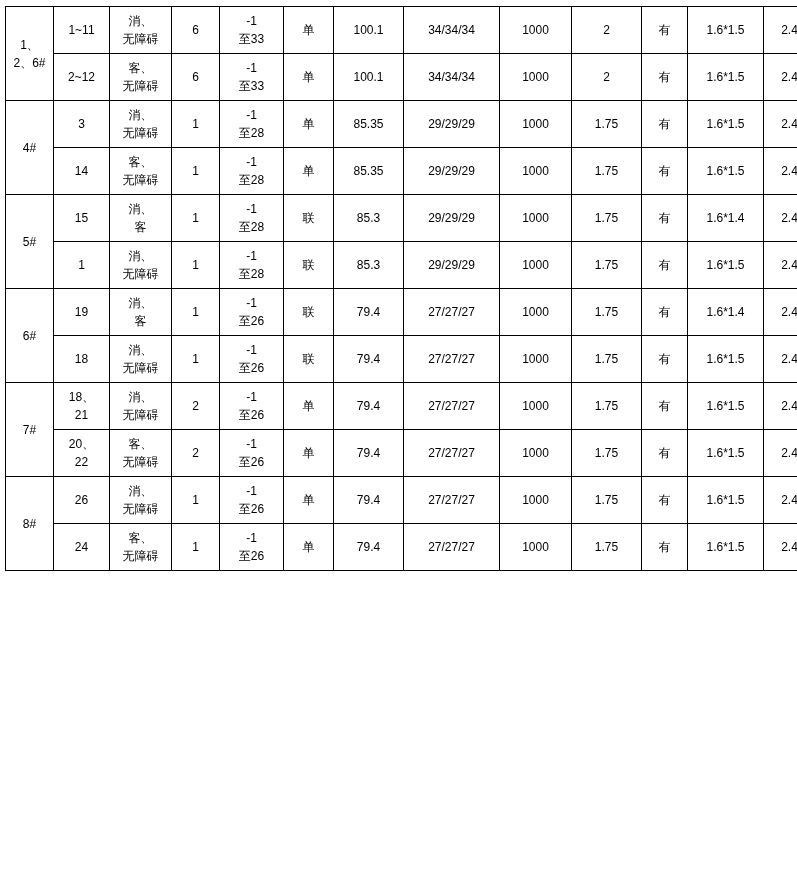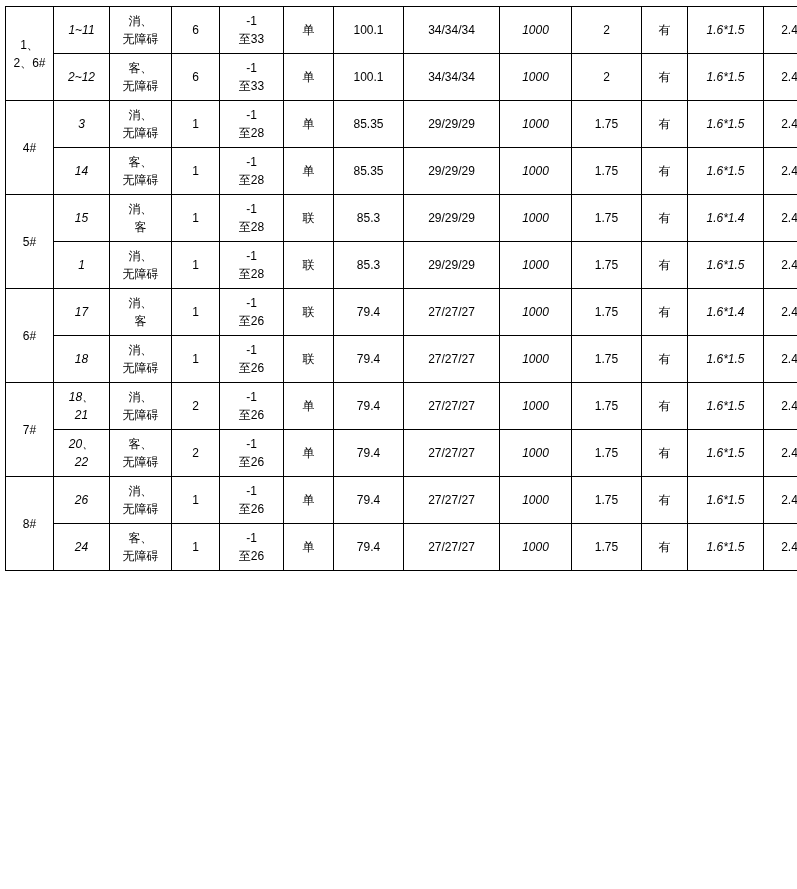--- a/index.html
+++ b/index.html
@@ -37,21 +37,20 @@
     box-sizing: border-box;
     word-break: break-all;
   }
   td.c-group {
     width: 48px;
   }
   td.c-no {
     width: 56px;
     text-align: right;
     padding-right: 6px;
-    font-style: italic;
   }
   td.c-use {
     width: 62px;
   }
   td.c-count {
     width: 48px;
   }
   td.c-floor {
     width: 64px;
     text-align: right;
@@ -61,31 +60,29 @@
     width: 50px;
   }
   td.c-height {
     width: 70px;
   }
   td.c-stops {
     width: 96px;
   }
   td.c-load {
     width: 72px;
-    font-style: italic;
   }
   td.c-speed {
     width: 70px;
   }
   td.c-machine {
     width: 46px;
   }
   td.c-size {
     width: 76px;
-    font-style: italic;
   }
   td.c-door {
     width: 52px;
     text-align: right;
     padding-right: 8px;
   }
   .two-line {
     display: block;
   }
   .two-line span {
@@ -256,21 +253,21 @@
         <td class="c-stops">29/29/29</td>
         <td class="c-load">1000</td>
         <td class="c-speed">1.75</td>
         <td class="c-machine">有</td>
         <td class="c-size">1.6*1.5</td>
         <td class="c-door">2.4</td>
       </tr>
 
       <tr>
         <td class="c-group lbl-right" rowspan="2">6#</td>
-        <td class="c-no">17</td>
+        <td class="c-no">19</td>
         <td class="c-use">
           <span class="two-line">
             <span>消、</span>
             <span>客</span>
           </span>
         </td>
         <td class="c-count">1</td>
         <td class="c-floor">
           <span class="two-line">
             <span>-1</span>

